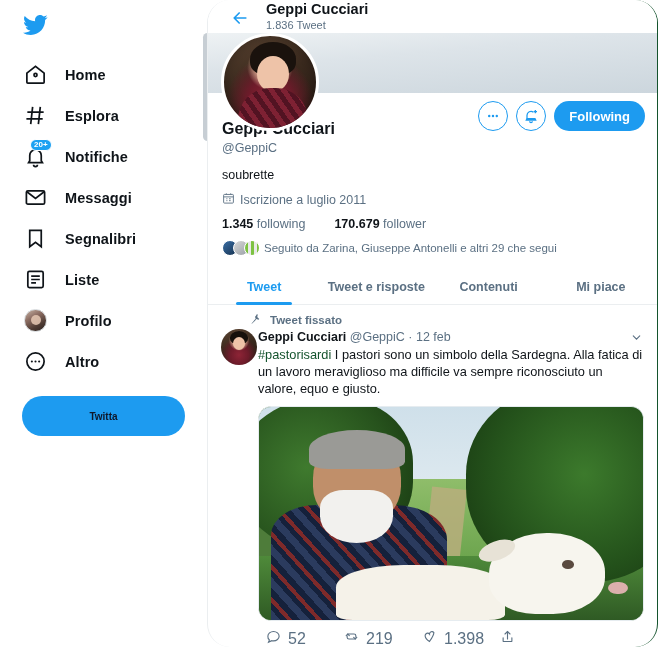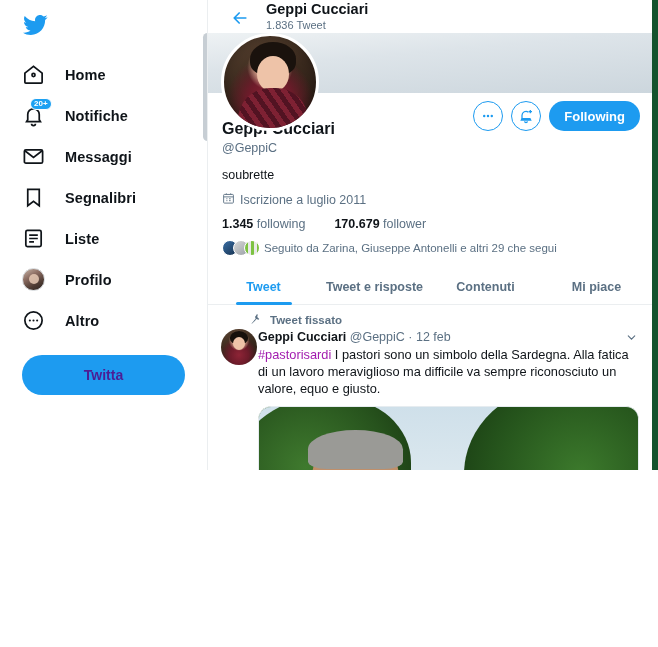--- a/index.html
+++ b/index.html
@@ -23,21 +23,21 @@
   .logo-row svg { width: 26px; height: 26px; }
   .nav { margin-top: 4px; }
   .nav-item {
     display: flex; align-items: center;
     height: 41px; padding-left: 22px;
     cursor: pointer; border-radius: 9999px;
     margin-right: 14px;
   }
   .nav-icon {
     width: 26px; height: 26px; flex: 0 0 26px;
-    display: flex; align-items: center; 
+    display: flex; align-items: center; justify-content: center;
     position: relative;
   }
   .nav-icon svg { width: 23px; height: 23px; }
   .nav-label {
     margin-left: 17px; font-size: 14.5px; font-weight: bold;
     color: #0f1419; letter-spacing: .1px; white-space: nowrap;
   }
   .badge {
     position: absolute; top: -5px; left: 8px;
     background: #1da1f2; color: #fff;
@@ -50,43 +50,43 @@
     background: linear-gradient(150deg,#c9b6a8 0%,#8d6e63 35%,#4e3b33 70%,#2b2320 100%);
     border: 1px solid #d4d8db; overflow: hidden; position: relative;
   }
   .avatar-mini::after {
     content:""; position:absolute; left:6px; top:5px; width:10px; height:10px;
     border-radius:50%; background:#e6c9b4; opacity:.85;
   }
   .tweet-btn {
     margin: 14px 14px 0 22px;
     height: 40px; border: none; border-radius: 9999px;
-    background: #1d9bf0; color: #4c1d95;
-    font-size: 14px; font-weight: bold;
+    background: #1d9bf0; color: #0f172a;
+    font-size: 10px; font-weight: bold;
     font-family: "Liberation Sans", sans-serif;
     cursor: pointer; width: 163px;
   }
 
   
   .scrollbar-track {
     position: absolute; left: 200px; top: 0;
     width: 15px; height: 647px; background: #fff;
   }
   .scroll-thumb {
     position: absolute; left: 3px; top: 33px;
     width: 9px; height: 108px; border-radius: 5px;
     background: #c7ced4;
   }
 
   
   .main {
-    flex: 1 1 auto; height: 470px;
+    flex: 1 1 auto; height: 647px;
     border-left: 1px solid #ebeef0;
-    border-right: 6px solid #14532d;
-    position: relative; overflow: hidden; background:#fff;
+    border-right: 1px solid #14532d;
+    position: relative; overflow: hidden; background:#fff;border-radius:23px;
   }
   .top-bar {
     height: 33px; display: flex; align-items: flex-start;
     padding: 1px 0 0 22px; background: #fff;
   }
   .back-arrow { width: 20px; height: 20px; margin-top: 7px; cursor: pointer; flex: 0 0 20px; }
   .top-titles { margin-left: 16px; }
   .top-name { font-size: 14.5px; font-weight: bold; line-height: 17px; color:#0f1419; }
   .top-sub { font-size: 11px; color: #5b7083; line-height: 14px; }
 
@@ -198,21 +198,21 @@
   .t-avatar .f { position:absolute; left:12px; top:8px; width:12px; height:13px; border-radius:50%; background:#eec3a8; }
   .t-content { flex: 1 1 auto; min-width: 0; }
   .t-head { font-size: 12.5px; line-height: 16px; }
   .t-head b { font-weight: bold; color:#0f1419; }
   .t-head .muted { color: #5b7083; font-weight: normal; }
   .caret {
     position: absolute; right: 14px; top: 26px;
     color: #5b7083; font-size: 11px; cursor: pointer;
   }
   .t-text { font-size: 12.8px; line-height: 17px; margin-top: 1px; color: #0f1419; }
-  .t-text a { color: #a21caf; text-decoration: none; cursor: pointer; }
+  .t-text a { color: #14532d; text-decoration: none; cursor: pointer; }
   .t-media {
     margin-top: 9px; width: 100%; height: 215px;
     border-radius: 13px; border: 1px solid #e6ecf0;
     overflow: hidden; position: relative; cursor: pointer;
     background: #4e7c3a;
   }
   .sky { position:absolute; left:0; top:0; width:100%; height:42%;
          background: linear-gradient(#cfe0ea,#dfeaf0); }
   .tree-l { position:absolute; left:-6%; top:-4%; width:46%; height:72%;
             background: radial-gradient(circle at 40% 45%, #3f7a2e 0%, #27531d 60%, #16330f 100%);
@@ -275,20 +275,28 @@
       <div class="nav-item">
         <span class="nav-icon">
           <svg viewBox="0 0 24 24" fill="none" stroke="#0f1419" stroke-width="1.8">
               <path d="M3 10.5L12 3.5l9 7V20a1 1 0 0 1-1 1H4a1 1 0 0 1-1-1z"></path>
               <circle cx="12" cy="12.5" r="1.6"></circle>
             </svg>
         </span>
         <span class="nav-label">Home</span>
       </div>
 
+      <div class="nav-item">
+        <span class="nav-icon">
+          <svg viewBox="0 0 24 24" fill="none" stroke="#0f1419" stroke-width="1.8">
+              <path d="M9 3L7 21M17 3l-2 18M3.5 8.5h17M2.5 15.5h17"></path>
+            </svg>
+        </span>
+        <span class="nav-label">Esplora</span>
+      </div>
 
       <div class="nav-item">
         <span class="nav-icon">
           <svg viewBox="0 0 24 24" fill="none" stroke="#0f1419" stroke-width="1.8">
               <path d="M6 16.5V11a6 6 0 0 1 12 0v5.5l1.2 2H4.8z"></path>
               <path d="M10 20.5a2 2 0 0 0 4 0"></path>
             </svg>
           <span class="badge">20+</span>
         </span>
         <span class="nav-label">Notifiche</span>

